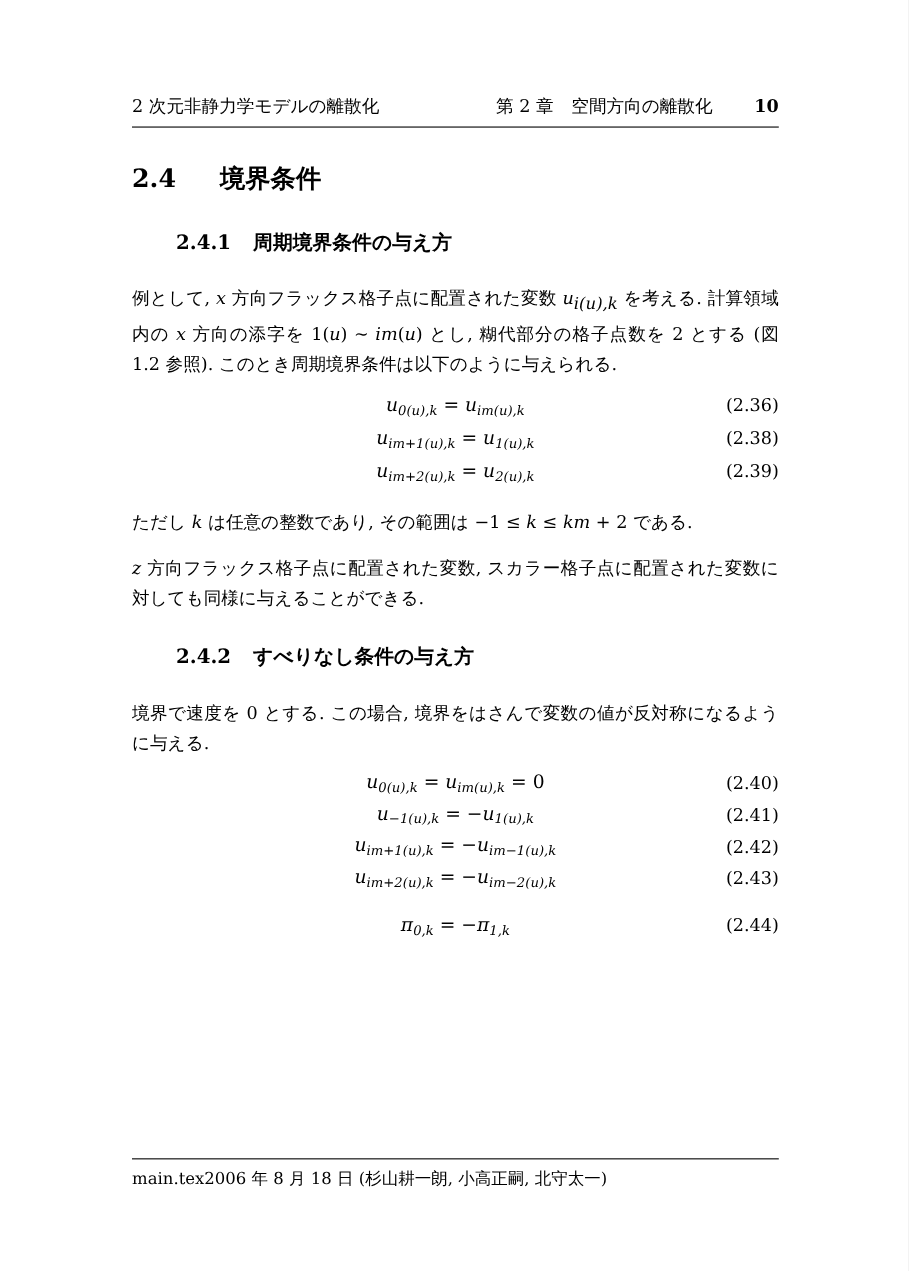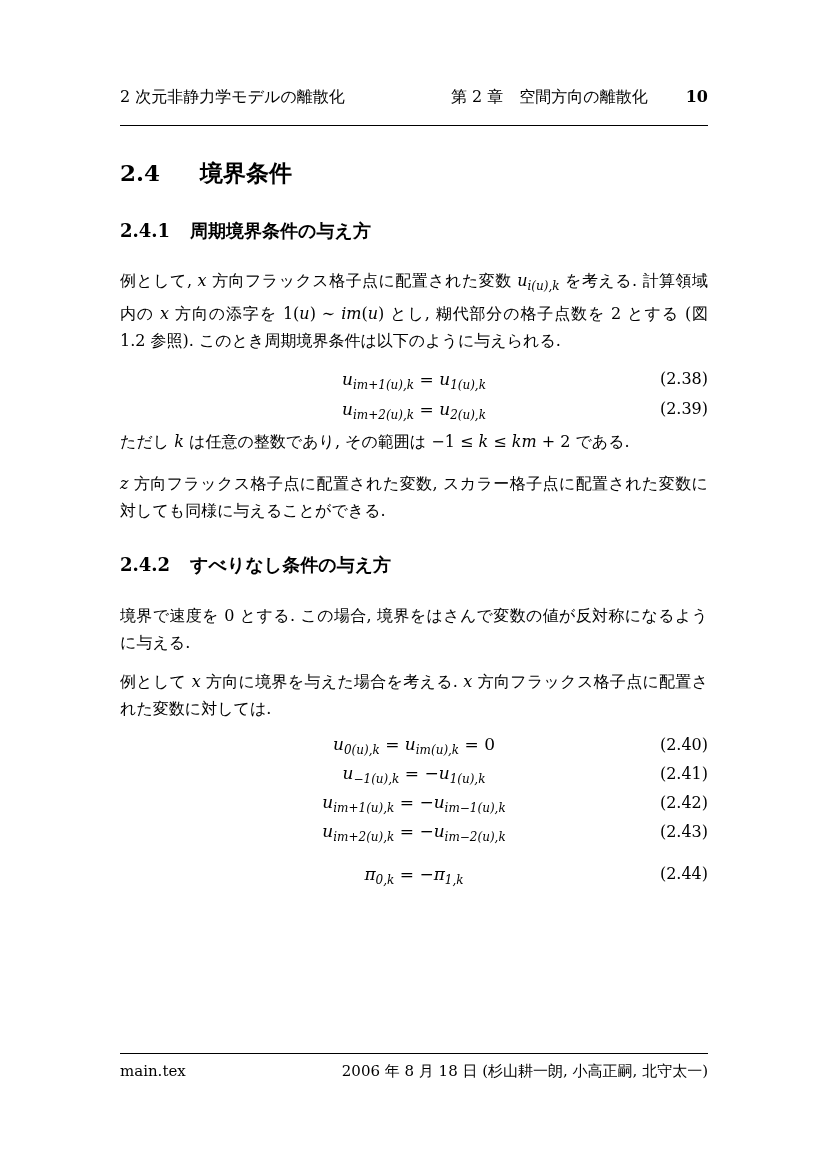--- a/index.html
+++ b/index.html
@@ -10,59 +10,59 @@
     background:#ffffff;
     color:#000000;
     font-family:"DejaVu Serif","Liberation Serif",serif;
     overflow:hidden;
   }
   .content { position:absolute; left:120px; top:0; width:588px; }
 
   
   .runhead {
     display:flex; justify-content:space-between; align-items:baseline;
-    margin-top:87px; padding-bottom:19px;
+    margin-top:87px; padding-bottom:9px;
     border-bottom:1.5px solid #000;
     font-size:16px; line-height:19px; white-space:nowrap;
   }
   .runhead-right { display:flex; align-items:flex-end; }
   .chapter-label { margin-right:16px; }
   .page-number { font-weight:bold; margin-left:38px; }
 
   
   .sec-title { margin-top:33px; font-size:23px; font-weight:bold; line-height:28px; }
   .sec-title .h-num { margin-right:40px; }
   .sec-title .h-txt,
   .sub-title .h-txt { font-family:"DejaVu Sans","Liberation Sans",sans-serif; }
   .sub-title { font-size:18px; font-weight:bold; line-height:22px; }
-  .sub-title .h-num { margin-right:20px; }
+  .sub-title .h-num { margin-right:20px;margin-left:40px; }
 
   
   p.body {
     margin:0; font-size:16px; line-height:27px;
     text-align:justify;
   }
 
   
   .seg-m { font-style:italic; }
   .seg-n { font-style:normal; }
-  .seg-s { font-style:italic; font-size:12px; vertical-align:-0.3em; }
+  .seg-s { font-style:italic; font-size:15px; vertical-align:-0.3em; }
   .seg-t { font-style:normal; }
 
   
   .eq-block { }
   .eq-row { position:relative; text-align:center; font-size:17px; height:30px; line-height:30px; }
   .eq-row .seg-s { font-size:12px; }
   .eq-label { position:absolute; right:0; top:0; font-size:16px; font-style:normal; }
 
   
   .runfoot {
     position:absolute; left:120px; top:1053px; width:588px;
     border-top:1.5px solid #000; padding-top:7px;
-    display:flex; justify-content:space-between; align-items:baseline;
+    display:flex; align-items:baseline;
     font-size:15px; line-height:20px; white-space:nowrap;
   }
 </style>
 </head>
 <body>
 
 <div class="page">
   <div class="content">
 
     <div class="runhead">
@@ -80,40 +80,43 @@
 
 
     <div class="sub-title" style="margin-top:33px;">
       <span class="h-num">2.4.1</span><span class="h-txt">周期境界条件の与え方</span>
     </div>
 
     <p class="body" style="margin-top:25px;"><span class="seg-t">例として, </span><span class="seg-m">x</span><span class="seg-t"> 方向フラックス格子点に配置された変数 </span><span class="seg-m">u</span><span class="seg-s">i(u),k</span><span class="seg-t"> を考える. 計算領域内の </span><span class="seg-m">x</span><span class="seg-t"> 方向の添字を </span><span class="seg-n">1(</span><span class="seg-m">u</span><span class="seg-n">) ∼ </span><span class="seg-m">im</span><span class="seg-n">(</span><span class="seg-m">u</span><span class="seg-n">)</span><span class="seg-t"> とし, 糊代部分の格子点数を 2 とする (図 1.2 参照). このとき周期境界条件は以下のように与えられる.</span></p>
 
     <div class="eq-block" style="margin-top:10px;">
       <div class="eq-row">
+        <span><span class="seg-m">u</span><span class="seg-s">0(u),k</span><span class="seg-n"> = </span><span class="seg-m">u</span><span class="seg-s">im(u),k</span></span>
+        <span class="eq-label">(2.36)</span>
+      </div>
+      <div class="eq-row">
         <span><span class="seg-m">u</span><span class="seg-s">im+1(u),k</span><span class="seg-n"> = </span><span class="seg-m">u</span><span class="seg-s">1(u),k</span></span>
         <span class="eq-label">(2.38)</span>
       </div>
       <div class="eq-row">
         <span><span class="seg-m">u</span><span class="seg-s">im+2(u),k</span><span class="seg-n"> = </span><span class="seg-m">u</span><span class="seg-s">2(u),k</span></span>
         <span class="eq-label">(2.39)</span>
       </div>
     </div>
 
-    <p class="body" style="margin-top:4px;"><span class="seg-t">ただし </span><span class="seg-m">k</span><span class="seg-t"> は任意の整数であり, その範囲は </span><span class="seg-n">−1 ≤ </span><span class="seg-m">k</span><span class="seg-n"> ≤ </span><span class="seg-m">km</span><span class="seg-n"> + 2</span><span class="seg-t"> である.</span></p>
+    <p class="body" style="margin-top:17px;"><span class="seg-t">ただし </span><span class="seg-m">k</span><span class="seg-t"> は任意の整数であり, その範囲は </span><span class="seg-n">−1 ≤ </span><span class="seg-m">k</span><span class="seg-n"> ≤ </span><span class="seg-m">km</span><span class="seg-n"> + 2</span><span class="seg-t"> である.</span></p>
 
     <p class="body" style="margin-top:15px;"><span class="seg-m">z</span><span class="seg-t"> 方向フラックス格子点に配置された変数, スカラー格子点に配置された変数に対しても同様に与えることができる.</span></p>
 
     <div class="sub-title" style="margin-top:30px;">
       <span class="h-num">2.4.2</span><span class="h-txt">すべりなし条件の与え方</span>
     </div>
 
     <p class="body" style="margin-top:26px;"><span class="seg-t">境界で速度を 0 とする. この場合, 境界をはさんで変数の値が反対称になるように与える.</span></p>
 
-    <p class="body" style="margin-top:12px;"><span class="seg-t">例として </span><span class="seg-m">x</span><span class="seg-t"> 方向に境界を与えた場合を考える. </span><span class="seg-m">x</span><span class="seg-t"> 方向フラックス格子点に配置された変数に対しては.</span></p>
 
     <div class="eq-block" style="margin-top:8px;">
       <div class="eq-row" style="height:29px;line-height:29px;">
         <span><span class="seg-m">u</span><span class="seg-s">0(u),k</span><span class="seg-n"> = </span><span class="seg-m">u</span><span class="seg-s">im(u),k</span><span class="seg-n"> = 0</span></span>
         <span class="eq-label">(2.40)</span>
       </div>
       <div class="eq-row" style="height:29px;line-height:29px;">
         <span><span class="seg-m">u</span><span class="seg-s">−1(u),k</span><span class="seg-n"> = −</span><span class="seg-m">u</span><span class="seg-s">1(u),k</span></span>
         <span class="eq-label">(2.41)</span>
       </div>

